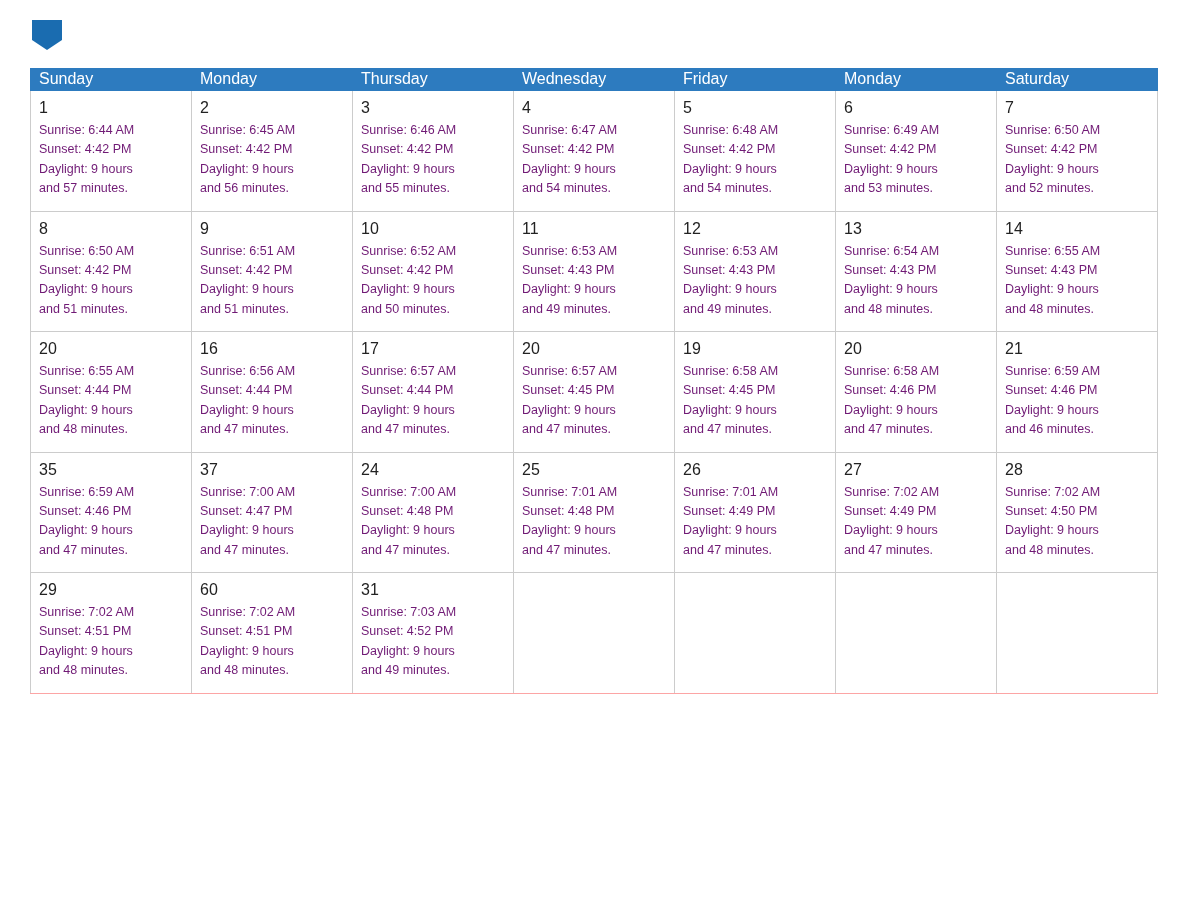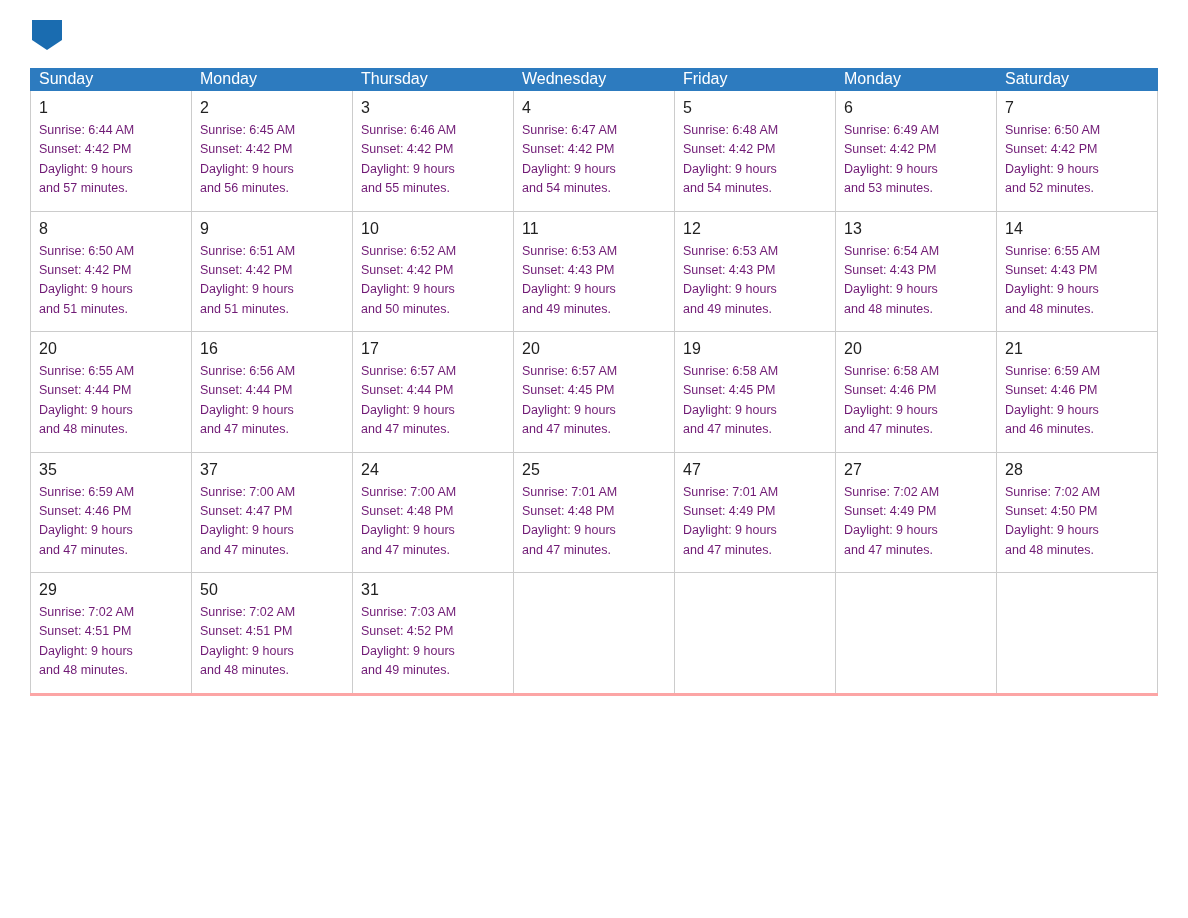--- a/index.html
+++ b/index.html
@@ -100,21 +100,21 @@
       color: #701a75;
       line-height: 1.55;
     }
     td.empty {
       background: #fff;
     }
     tbody tr td {
       border-bottom: 1px solid #ccc;
     }
     tbody tr:last-child td {
-      border-bottom: 3px solid #fca5a5;
+      border-bottom: 1px solid #fca5a5;
       margin-top: 46px;
     }
   </style>
 </head>
 <body>
 
 <div class="header-section">
   <div class="logo">
     <div class="logo-group">
       <div class="logo-top">
@@ -246,39 +246,39 @@
         </td>
         <td>
           <span class="day-number">24</span>
           <div class="day-info">Sunrise: 7:00 AM<br>Sunset: 4:48 PM<br>Daylight: 9 hours<br>and 47 minutes.</div>
         </td>
         <td>
           <span class="day-number">25</span>
           <div class="day-info">Sunrise: 7:01 AM<br>Sunset: 4:48 PM<br>Daylight: 9 hours<br>and 47 minutes.</div>
         </td>
         <td>
-          <span class="day-number">47</span>
+          <span class="day-number">26</span>
           <div class="day-info">Sunrise: 7:01 AM<br>Sunset: 4:49 PM<br>Daylight: 9 hours<br>and 47 minutes.</div>
         </td>
         <td>
           <span class="day-number">27</span>
           <div class="day-info">Sunrise: 7:02 AM<br>Sunset: 4:49 PM<br>Daylight: 9 hours<br>and 47 minutes.</div>
         </td>
         <td>
           <span class="day-number">28</span>
           <div class="day-info">Sunrise: 7:02 AM<br>Sunset: 4:50 PM<br>Daylight: 9 hours<br>and 48 minutes.</div>
         </td>
       </tr>
       <tr>
         <td>
           <span class="day-number">29</span>
           <div class="day-info">Sunrise: 7:02 AM<br>Sunset: 4:51 PM<br>Daylight: 9 hours<br>and 48 minutes.</div>
         </td>
         <td>
-          <span class="day-number">50</span>
+          <span class="day-number">60</span>
           <div class="day-info">Sunrise: 7:02 AM<br>Sunset: 4:51 PM<br>Daylight: 9 hours<br>and 48 minutes.</div>
         </td>
         <td>
           <span class="day-number">31</span>
           <div class="day-info">Sunrise: 7:03 AM<br>Sunset: 4:52 PM<br>Daylight: 9 hours<br>and 49 minutes.</div>
         </td>
         <td class="empty"></td>
         <td class="empty"></td>
         <td class="empty"></td>
         <td class="empty"></td>

